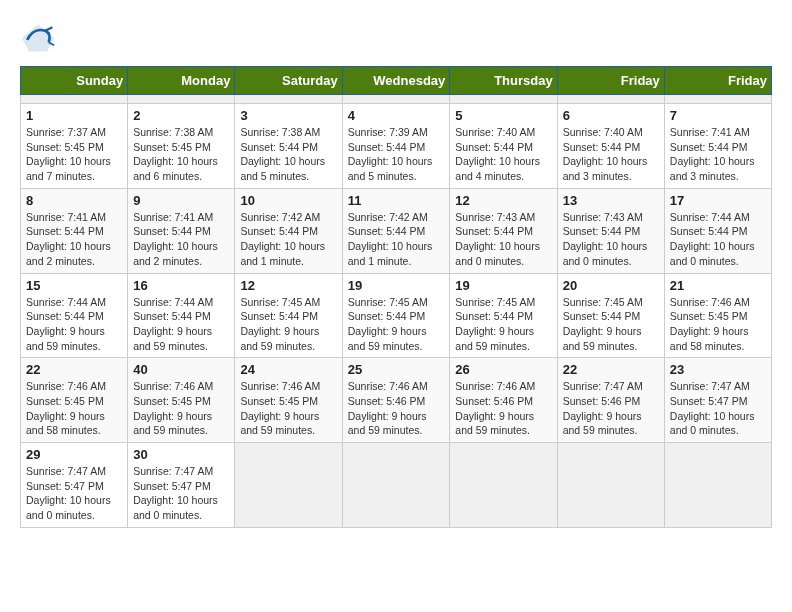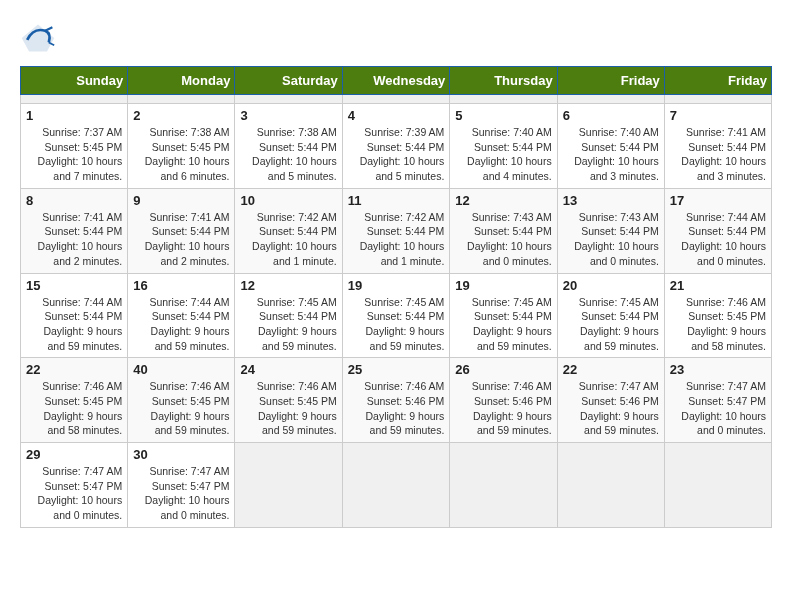--- a/index.html
+++ b/index.html
@@ -75,21 +75,20 @@
       font-size: 13px;
       font-weight: bold;
       color: #222;
       display: block;
       margin-bottom: 2px;
     }
     .day-info {
       font-size: 10.5px;
       color: #333;
       line-height: 1.4;
-      text-align: right;
     }
     .empty-cell {
       background: #f0f0f0 !important;
     }
   </style>
 </head>
 <body>
 
 <div class="header-area">
   <div class="logo">

